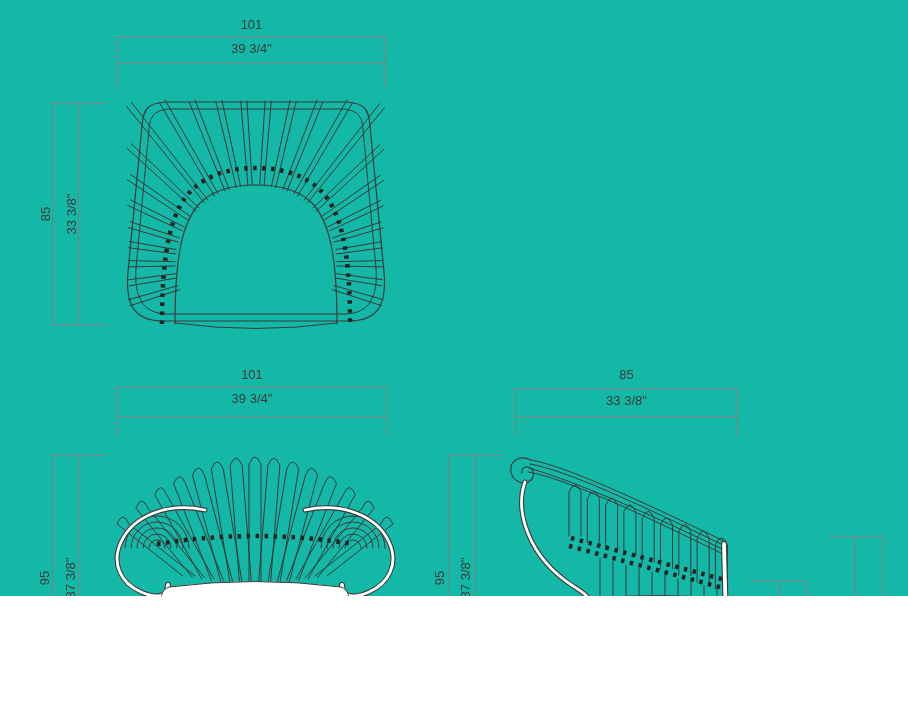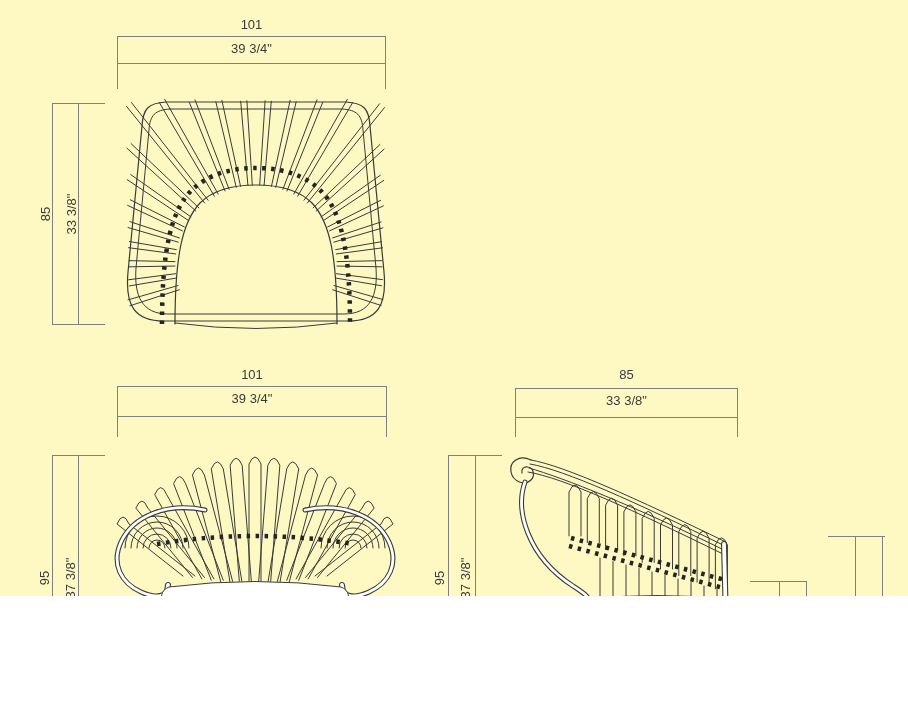--- a/index.html
+++ b/index.html
@@ -1,17 +1,17 @@
 <!DOCTYPE html>
 <html><head>
 <meta charset="utf-8">
 <style>
   html,body{margin:0;padding:0;background:#fff;}
   #canvas{
-    position:relative;width:908px;height:596px;background:#fef9c3;overflow:hidden;
+    position:relative;width:908px;height:596px;background:#14b8a6;overflow:hidden;
     font-family:"Liberation Sans","DejaVu Sans",sans-serif;
   }
   .dim-line{position:absolute;background:#808080;}
   .hlabel{position:absolute;height:15px;line-height:15px;text-align:center;
     font-size:13px;color:#3a3a3a;white-space:nowrap;}
   .vlabel{position:absolute;width:120px;height:15px;line-height:15px;text-align:center;
     font-size:13px;color:#3a3a3a;white-space:nowrap;
     transform:translate(-50%,-50%) rotate(-90deg);}
   svg.view{position:absolute;overflow:visible;}
   .ln{stroke:#3a3a3a;stroke-width:1;fill:none;stroke-linecap:round;}

